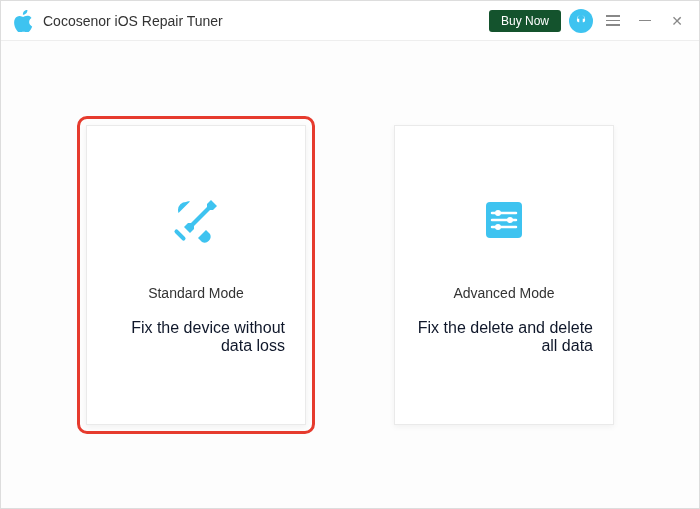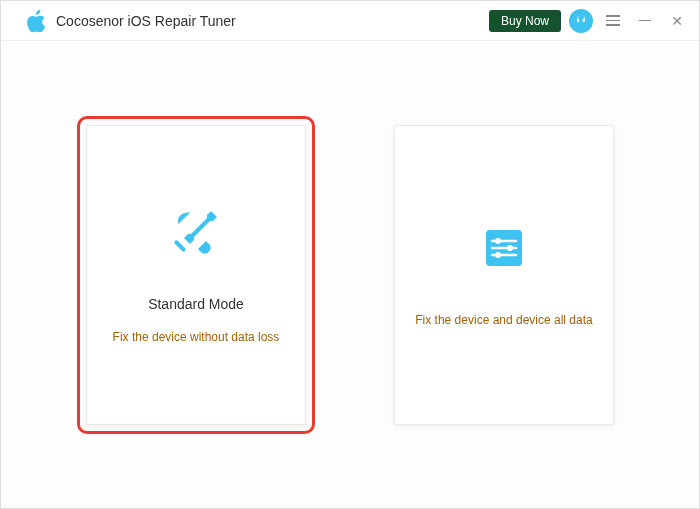--- a/index.html
+++ b/index.html
@@ -9,21 +9,21 @@
       font-family: -apple-system, "Segoe UI", Arial, sans-serif;
       background: #fff;
       border: 1px solid #ddd;
       position: relative;
       overflow: hidden;
     }
     .titlebar {
       height: 40px;
       display: flex;
       align-items: center;
-      padding: 0 10px 0 25px;
+      padding: 0 10px 0 12px;
       border-bottom: 1px solid #eee;
       gap: 8px;
     }
     .logo {
       width: 22px; height: 22px;
       display: flex; align-items: center; justify-content: center;
     }
     .title-text {
       font-size: 14px;
       color: #333;
@@ -89,23 +89,23 @@
       width: 50px; height: 50px;
       display: flex; align-items: center; justify-content: center;
       margin-bottom: 22px;
     }
     .card-title {
       font-size: 14px;
       color: #333;
       font-weight: 500;
     }
     .card-sub {
-      font-size: 12px;
-      color: #a16207;
-      text-align: left;
+      font-size: 16px;
+      color: #0f172a;
+      text-align: right;
     }
     .hamburger-lines {
       display: flex; flex-direction: column; gap: 3px;
     }
     .hamburger-lines span {
       display: block; width: 14px; height: 1.5px; background: #888;
     }
     .minimize-line { width: 12px; height: 1.5px; background: #888; }
   </style>
 </head>
@@ -164,17 +164,18 @@
           <g stroke="#fff" stroke-width="2.5" stroke-linecap="round">
             <line x1="8" y1="13" x2="32" y2="13"></line>
             <line x1="8" y1="20" x2="32" y2="20"></line>
             <line x1="8" y1="27" x2="32" y2="27"></line>
           </g>
           <circle cx="14" cy="13" r="3" fill="#fff"></circle>
           <circle cx="26" cy="20" r="3" fill="#fff"></circle>
           <circle cx="14" cy="27" r="3" fill="#fff"></circle>
         </svg>
       </div>
-      <div class="card-sub">Fix the device and device all data</div>
+      <div class="card-title">Advanced Mode</div>
+      <div class="card-sub">Fix the delete and delete all data</div>
     </div>
   </div>
 
 </div>
 
 </body></html>

